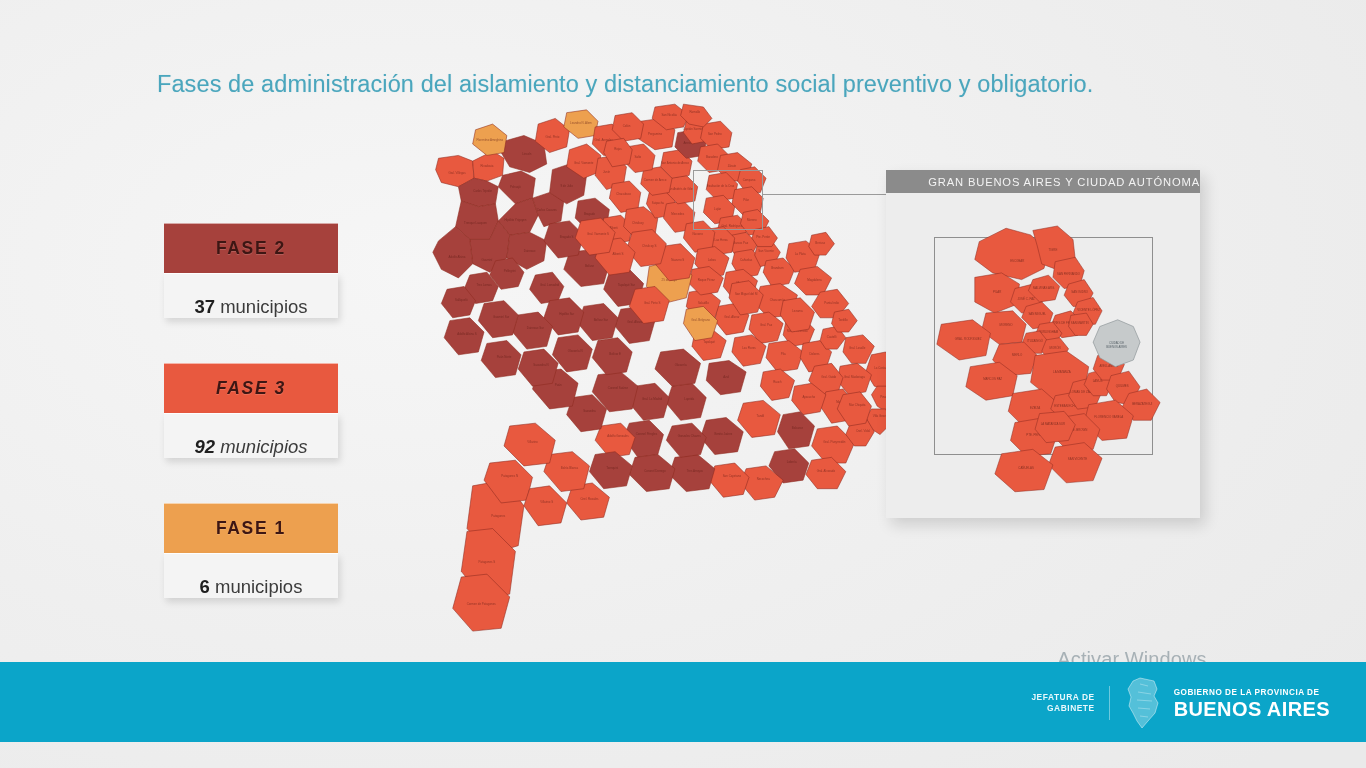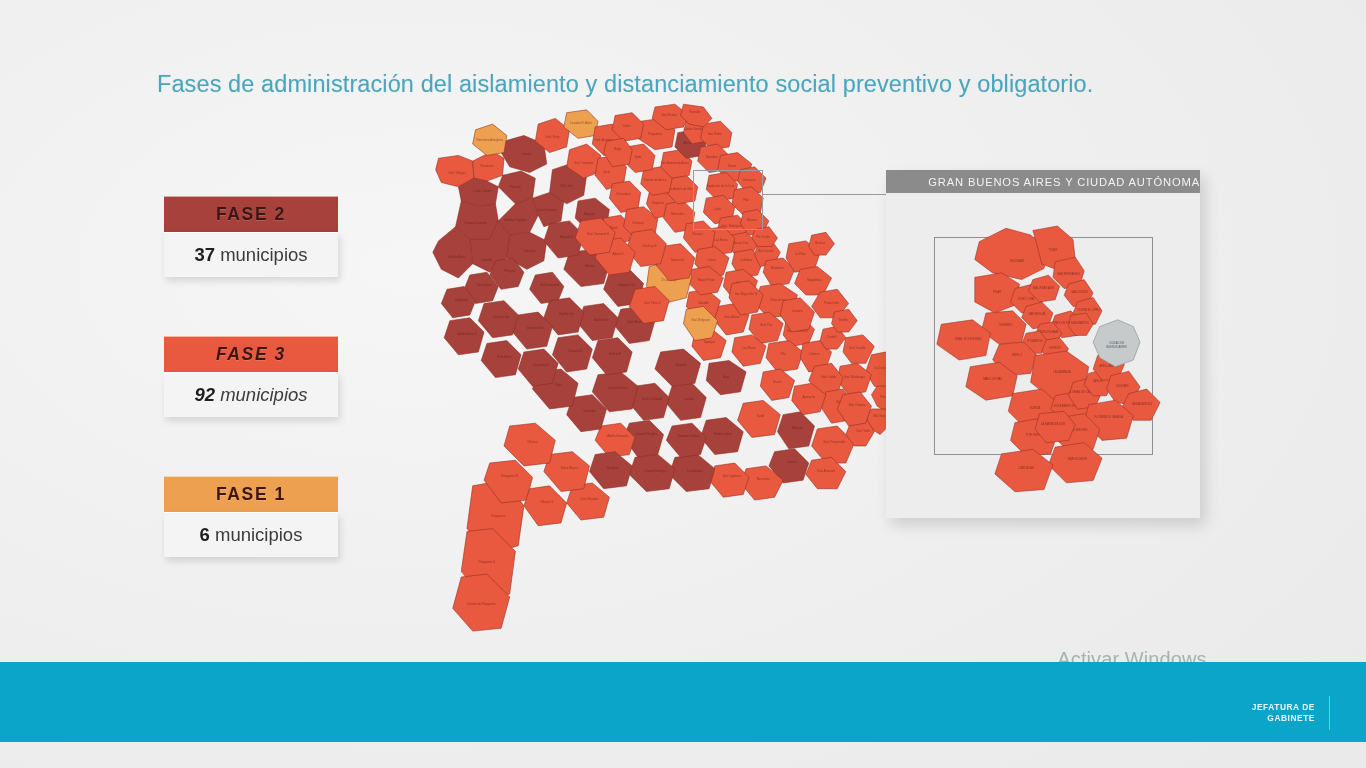--- a/index.html
+++ b/index.html
@@ -56,38 +56,39 @@
   #legend {
     position: absolute;
     left: 164px;
     top: 196px;
   }
   .card {
     position: absolute;
     width: 174px;
   }
   .card-head {
-    height: 36px;
+    height: 50px;
     display: flex;
     align-items: center;
     justify-content: center;
     box-shadow: 0 1px 0 rgba(255,255,255,0.55) inset;
+    margin-top: 27px;
   }
   .card-head-label {
     font-size: 17.5px;
     font-weight: 700;
     letter-spacing: 1.6px;
     color: #3d1613;
     text-shadow: 0 1px 0 rgba(255,255,255,0.15);
   }
   .card-body {
     height: 44px;
     background: #f4f4f4;
     display: flex;
-    align-items: center;
+    align-items: flex-end;
     justify-content: center;
     box-shadow: 2px 4px 7px rgba(0,0,0,0.13);
     border-top: 1px solid rgba(255,255,255,0.9);
   }
   .card-body-text {
     font-size: 18.5px;
     color: #3b3b3b;
     white-space: nowrap;
   }
   .card-body-text b {
@@ -676,18 +677,28 @@
     <div id="wm-sub">Ve a Configuración para activar Windows.</div>
   </div>
 
   <div id="footer">
     <div id="footer-logos">
       <div id="logo-jefatura">
         <div>JEFATURA DE</div>
         <div>GABINETE</div>
       </div>
       <div id="logo-sep"></div>
+      <div id="logo-prov-wrap">
+        <svg id="prov-shape" width="40" height="54" viewBox="0 0 40 54">
+          <path d="M16 2 L30 5 L33 13 L30 20 L34 27 L31 37 L24 45 L18 52 L13 45 L9 37 L5 30 L7 21 L4 13 L9 5 Z" fill="rgba(255,255,255,0.30)" stroke="rgba(255,255,255,0.55)" stroke-width="0.8"></path>
+          <path d="M16 8 L24 10 M14 16 L27 18 M13 24 L28 25 M14 32 L26 33 M16 40 L24 41" stroke="rgba(255,255,255,0.45)" stroke-width="0.7" fill="none"></path>
+        </svg>
+        <div id="logo-prov-text">
+          <div id="logo-prov-sup">GOBIERNO DE LA PROVINCIA DE</div>
+          <div id="logo-prov-main">BUENOS AIRES</div>
+        </div>
+      </div>
     </div>
   </div>
 
 </div>
 
 <div style="position:absolute;left:0;top:0;width:1366px;height:768px;pointer-events:none"></div>
 
 </body></html>

